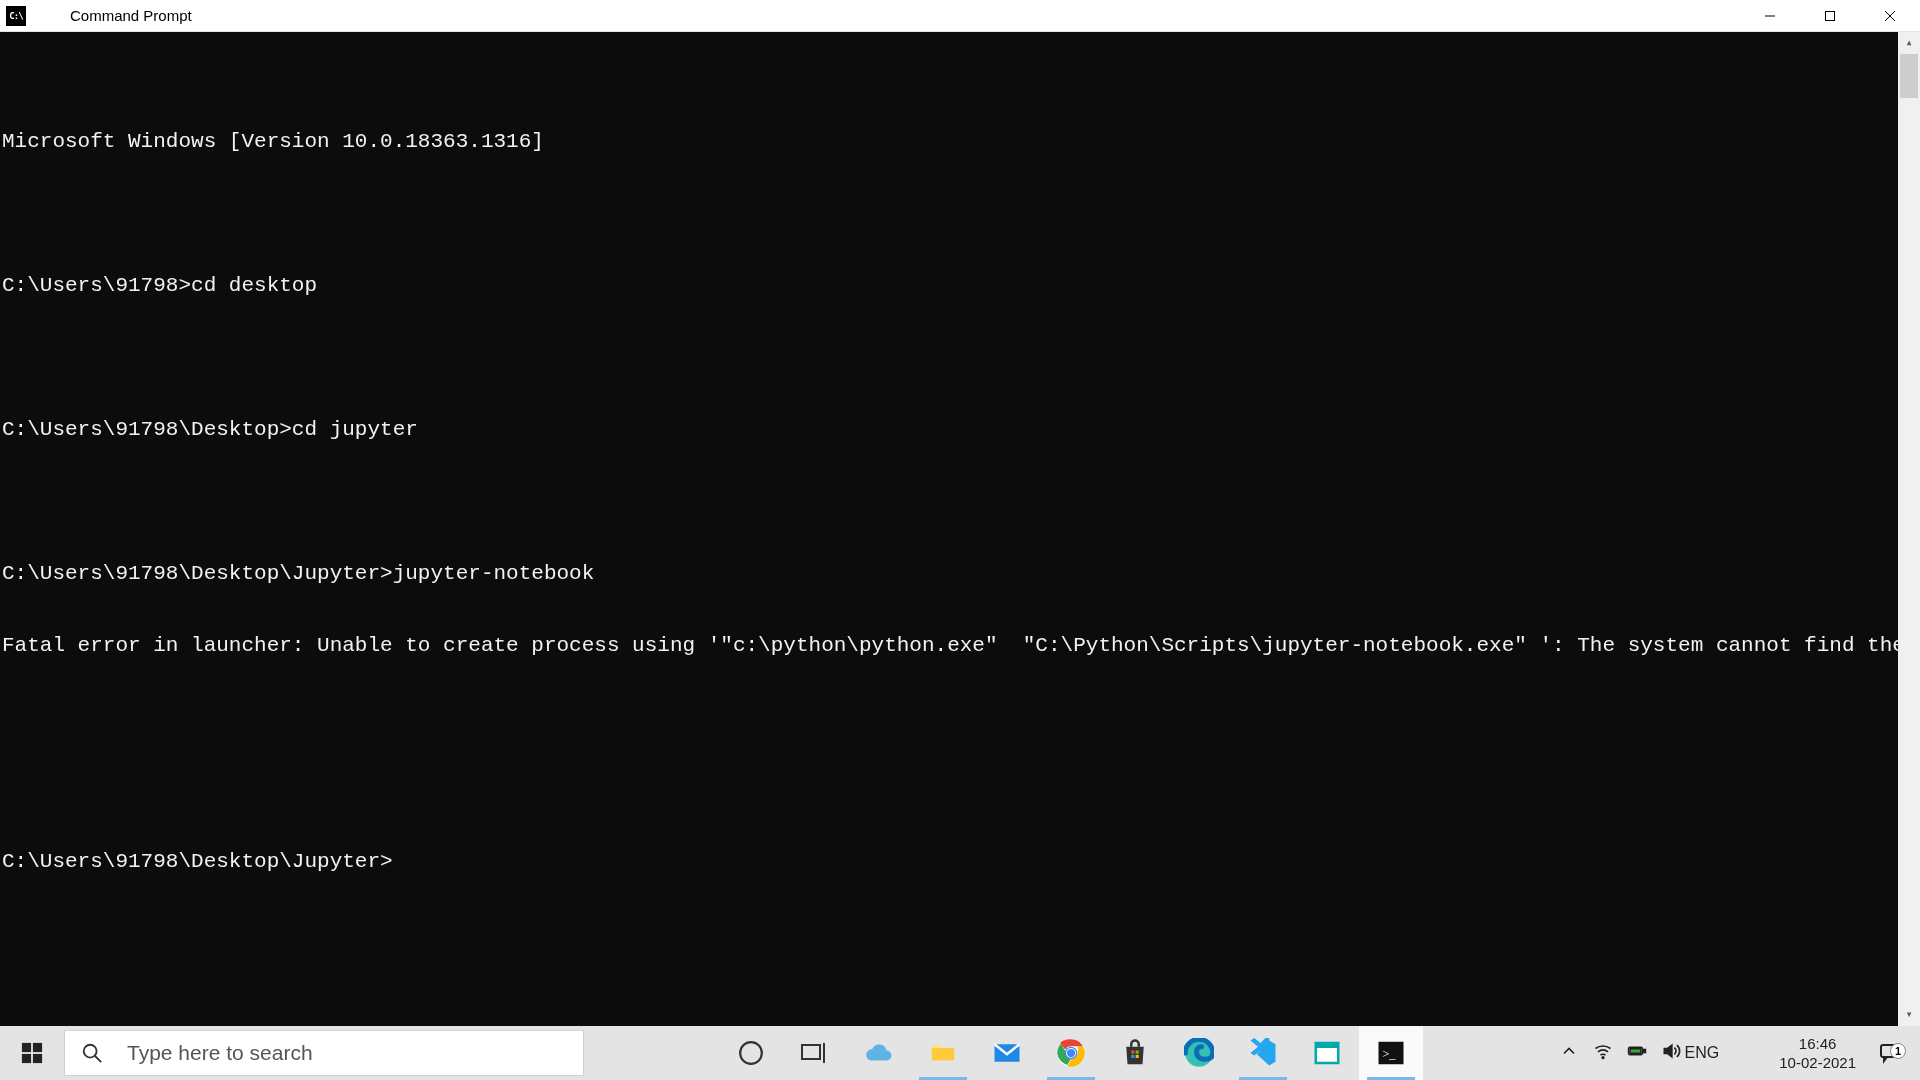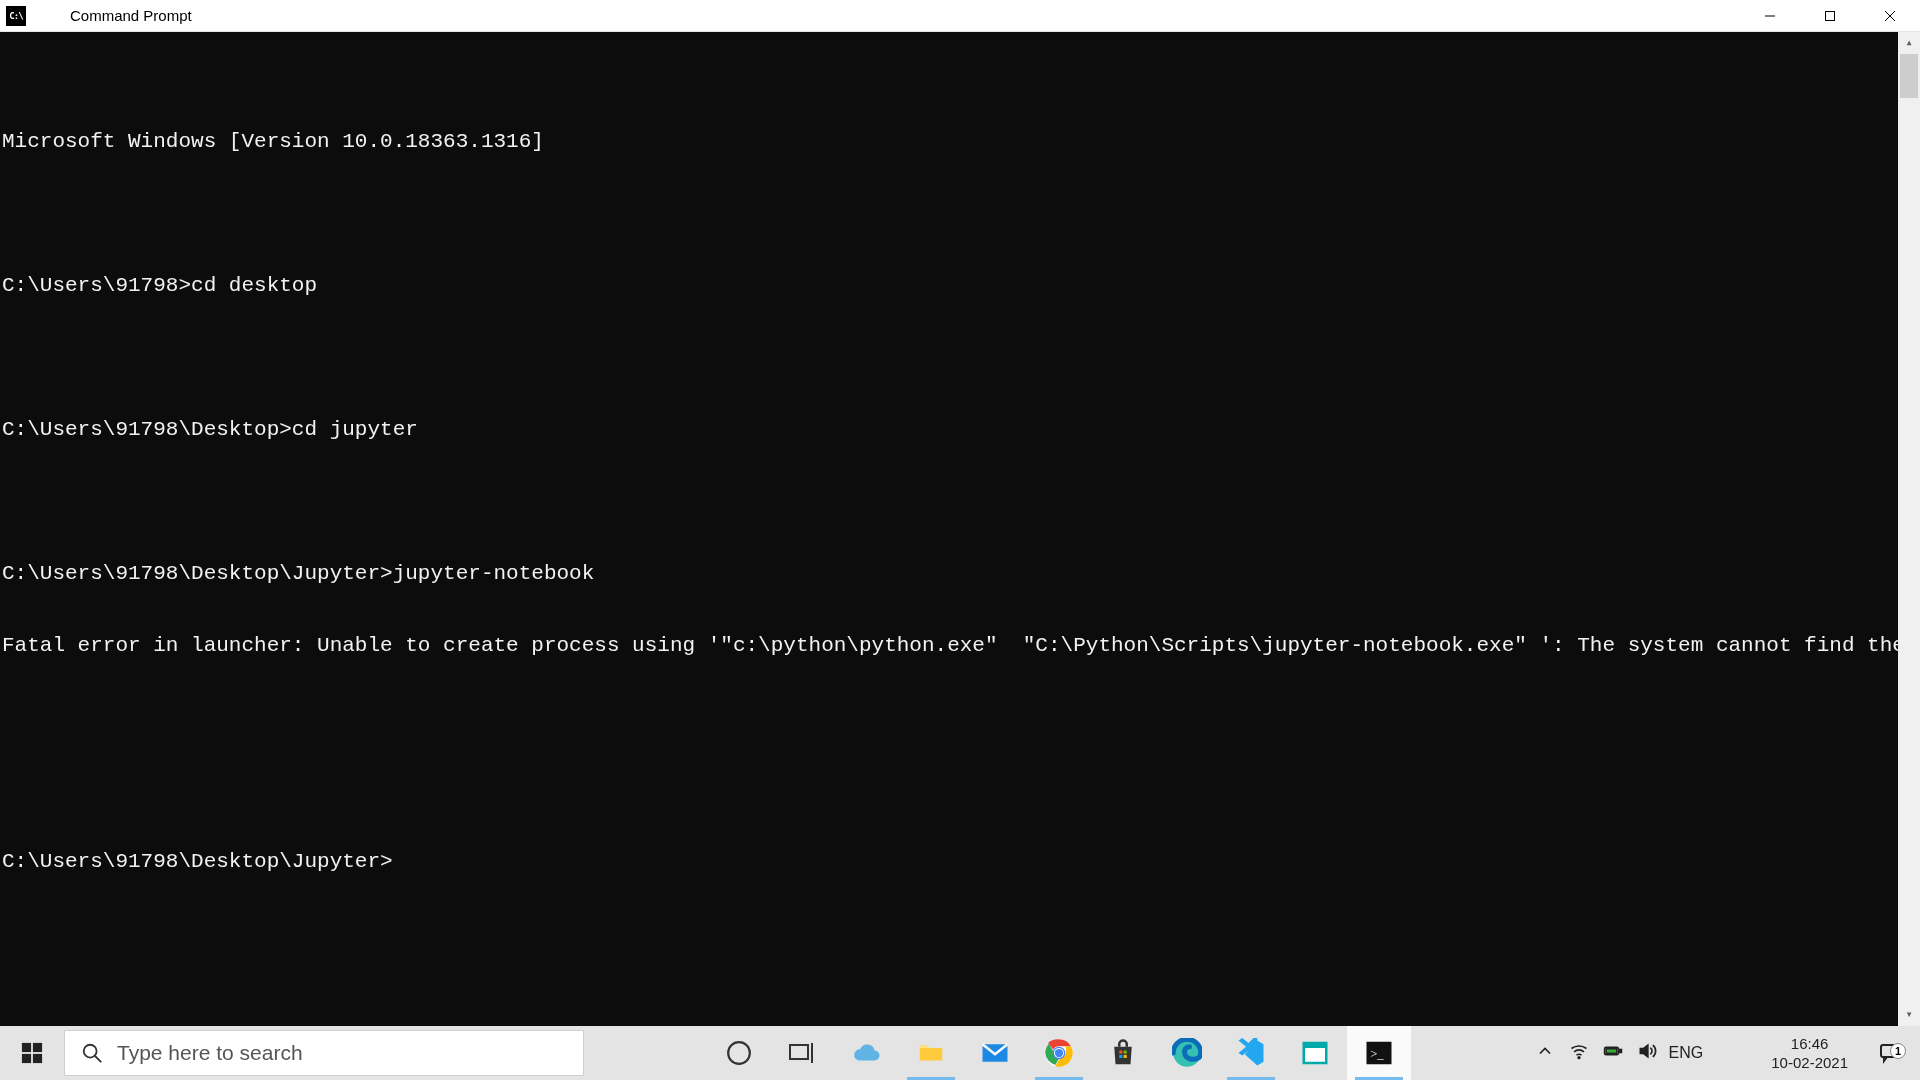--- a/index.html
+++ b/index.html
@@ -88,21 +88,21 @@
     display: flex; align-items: center; justify-content: center;
   }
   .start svg { width: 22px; height: 22px; fill: #222; }
   .search {
     width: 520px;
     margin: 4px 0;
     background: #ffffff;
     display: flex;
     align-items: center;
     padding: 0 16px;
-    gap: 14px;
+    gap: 24px;
     border: 1px solid #d0d0d0;
   }
   .search svg { width: 22px; height: 22px; stroke: #333; stroke-width: 2; fill: none; }
   .search-text { font-size: 21px; color: #555; }
 
   .taskbar-center {
     display: flex;
     align-items: stretch;
   }
   .task-icon {
@@ -122,21 +122,21 @@
     position: absolute;
     bottom: 0; left: 8px; right: 8px;
     height: 3px;
     background: #76b9ed;
   }
   .icon-box { width: 32px; height: 32px; display:flex; align-items:center; justify-content:center; }
 
   .taskbar-right {
     display: flex;
     align-items: center;
-    gap: 12px;
+    gap: 4px;
     padding-right: 8px;
     color: #222;
   }
   .tray-icons { display: flex; align-items: center; gap: 14px; }
   .tray-icons svg { width: 20px; height: 20px; }
   .lang { font-size: 16px; }
   .clock { font-size: 15px; text-align: center; line-height: 1.3; padding: 0 8px; margin-left: 48px; }
   .action-center {
     width: 44px;
     display: flex; align-items: center; justify-content: center;

